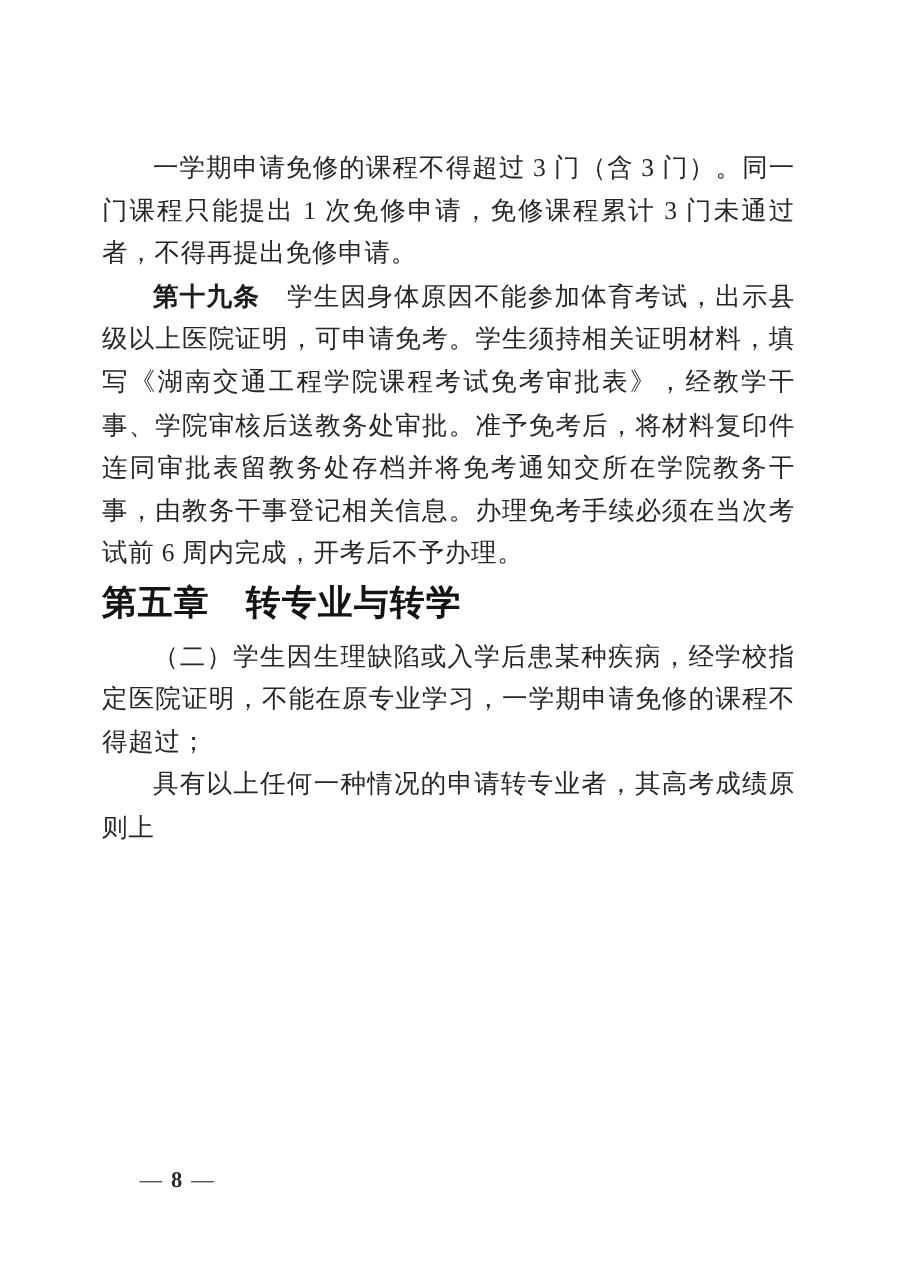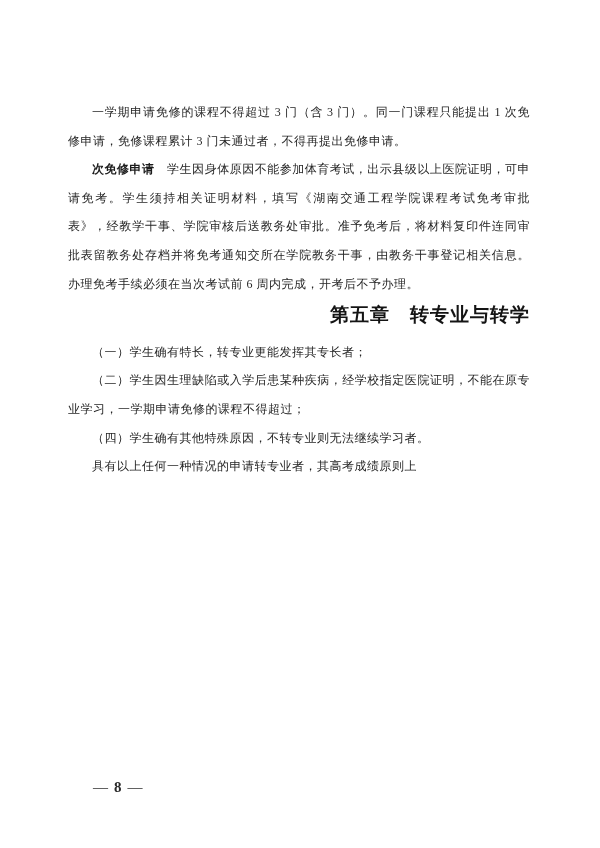--- a/index.html
+++ b/index.html
@@ -14,38 +14,38 @@
     font-family: "Liberation Serif", "DejaVu Serif", serif;
     color: #262626;
   }
   .content {
     position: absolute;
     left: 68px;
     top: 98px;
     width: 462px;
   }
   .para {
-    font-size: 12px;
+    font-size: 17px;
     line-height: 28.6px;
     text-align: justify;
     text-indent: 2em;
     letter-spacing: 0.5px;
     word-break: break-all;
   }
   .term {
     font-weight: bold;
     color: #1c1c1c;
   }
   .chapter {
     font-family: "Liberation Sans", "DejaVu Sans", sans-serif;
     font-weight: bold;
-    font-size: 19px;
+    font-size: 23px;
     line-height: 28.6px;
     color: #141414;
-    text-align: right;
+    text-align: left;
     text-indent: 0;
     letter-spacing: 1px;
     margin: 3px 0 8px 0;
   }
   .footer {
     position: absolute;
     left: 93px;
     top: 778px;
     font-size: 15px;
     line-height: 18px;
@@ -55,30 +55,28 @@
   .footer .num { font-weight: bold; padding: 0 4px; }
 </style>
 </head>
 <body>
 
 <div class="page">
   <div class="content">
 
     <p class="para">一学期申请免修的课程不得超过 3 门（含 3 门）。同一门课程只能提出 1 次免修申请，免修课程累计 3 门未通过者，不得再提出免修申请。</p>
 
-    <p class="para"><span class="term">次免修申请</span><span>　学生因身体原因不能参加体育考试，出示县级以上医院证明，可申请免考。学生须持相关证明材料，填写《湖南交通工程学院课程考试免考审批表》，经教学干事、学院审核后送教务处审批。准予免考后，将材料复印件连同审批表留教务处存档并将免考通知交所在学院教务干事，由教务干事登记相关信息。办理免考手续必须在当次考试前 6 周内完成，开考后不予办理。</span></p>
+    <p class="para"><span class="term">第十九条</span><span>　学生因身体原因不能参加体育考试，出示县级以上医院证明，可申请免考。学生须持相关证明材料，填写《湖南交通工程学院课程考试免考审批表》，经教学干事、学院审核后送教务处审批。准予免考后，将材料复印件连同审批表留教务处存档并将免考通知交所在学院教务干事，由教务干事登记相关信息。办理免考手续必须在当次考试前 6 周内完成，开考后不予办理。</span></p>
 
     <h2 class="chapter">第五章　转专业与转学</h2>
 
 
-    <p class="para">（一）学生确有特长，转专业更能发挥其专长者；</p>
 
     <p class="para">（二）学生因生理缺陷或入学后患某种疾病，经学校指定医院证明，不能在原专业学习，一学期申请免修的课程不得超过；</p>
 
 
-    <p class="para">（四）学生确有其他特殊原因，不转专业则无法继续学习者。</p>
 
     <p class="para">具有以上任何一种情况的申请转专业者，其高考成绩原则上</p>
 
   </div>
 
   <div class="footer"><span>—</span><span class="num">8</span><span>—</span></div>
 </div>
 
 </body></html>

